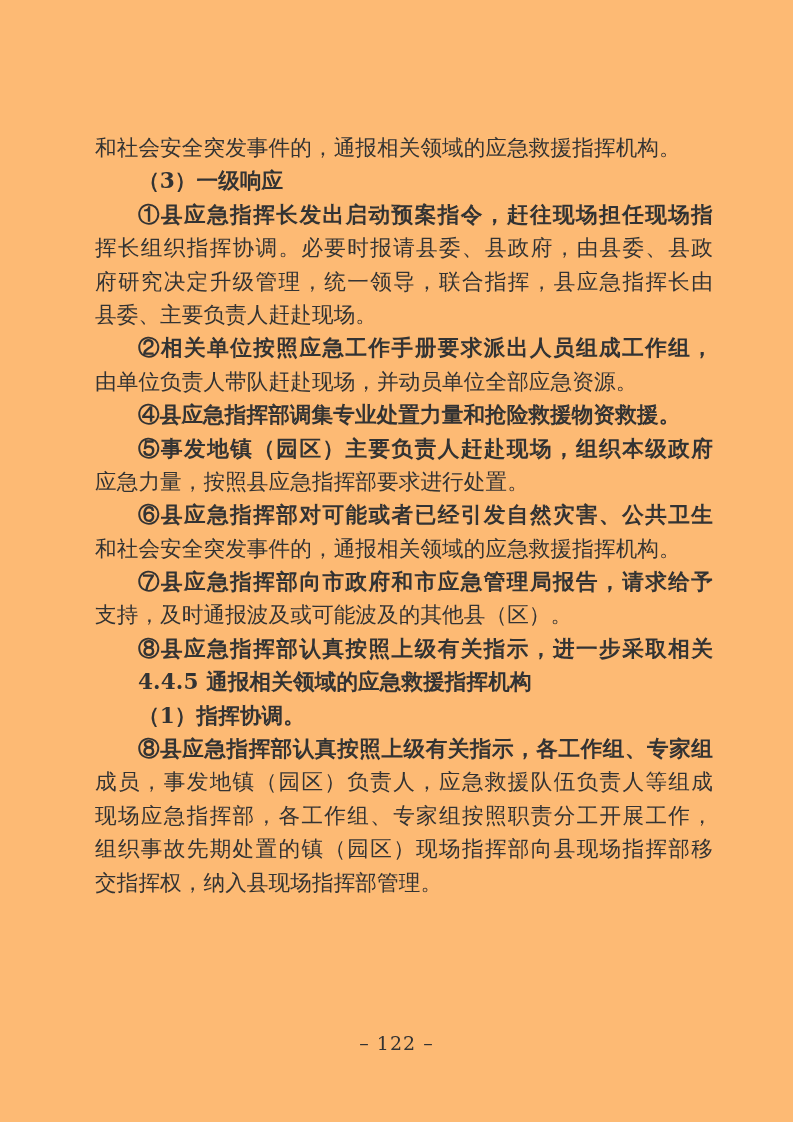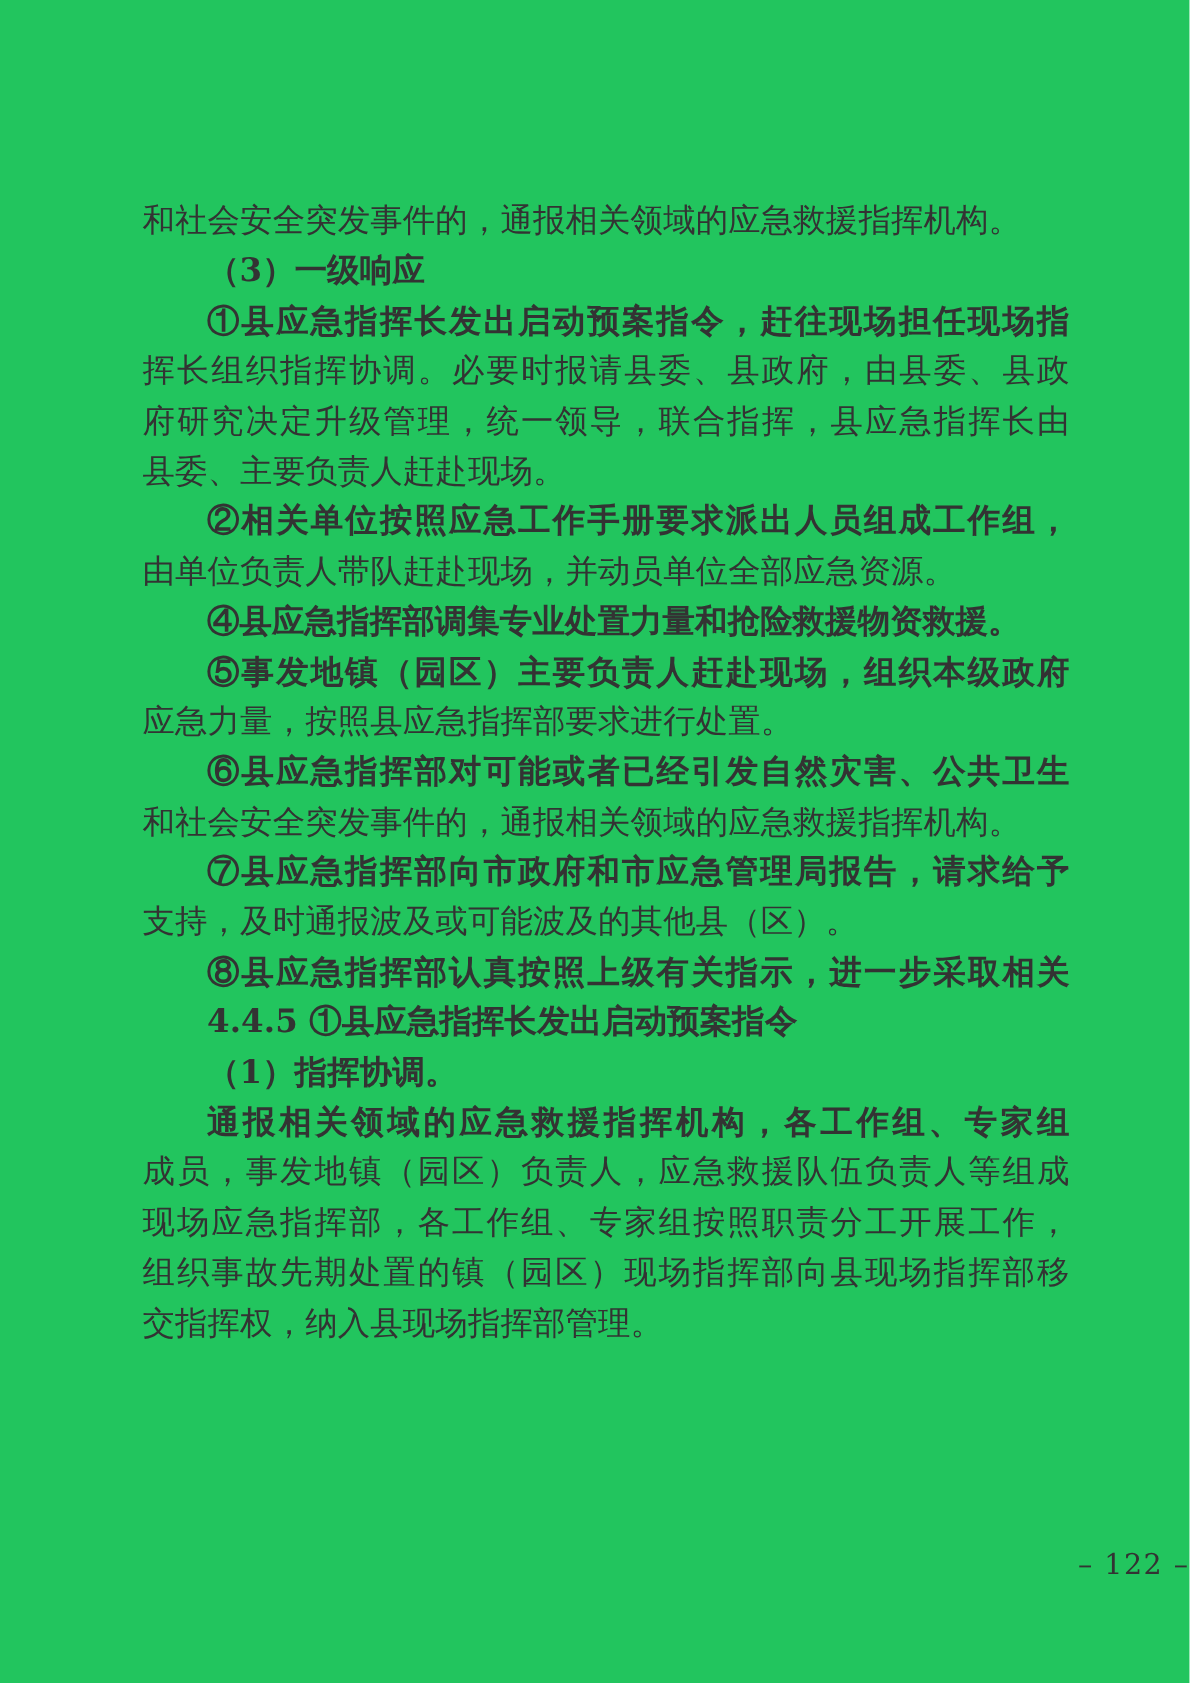--- a/index.html
+++ b/index.html
@@ -4,21 +4,21 @@
 <style>
   html, body {
     margin: 0;
     padding: 0;
     background: #ffffff;
   }
   .page {
     position: relative;
     width: 793px;
     height: 1122px;
-    background: #22c55e;
+    background: #fdba74;
     overflow: hidden;
     font-family: "DejaVu Serif", serif;
     color: #333333;
   }
   .content {
     position: absolute;
     left: 95px;
     top: 131px;
     width: 618px;
   }
@@ -41,21 +41,21 @@
     font-weight: bold;
   }
   .line.heading {
     
   }
   .page-number {
     position: absolute;
     top: 1031px;
     left: 0;
     width: 100%;
-    text-align: right;
+    text-align: center;
     font-size: 19px;
     line-height: 24px;
     color: #333333;
     letter-spacing: 1px;
   }
 </style>
 </head>
 <body>
 
 <div class="page">
@@ -69,22 +69,22 @@
       <div class="line indent fill">②相关单位按照应急工作手册要求派出人员组成工作组，</div>
       <div class="line">由单位负责人带队赶赴现场，并动员单位全部应急资源。</div>
       <div class="line indent">④县应急指挥部调集专业处置力量和抢险救援物资救援。</div>
       <div class="line indent fill">⑤事发地镇（园区）主要负责人赶赴现场，组织本级政府</div>
       <div class="line">应急力量，按照县应急指挥部要求进行处置。</div>
       <div class="line indent fill">⑥县应急指挥部对可能或者已经引发自然灾害、公共卫生</div>
       <div class="line">和社会安全突发事件的，通报相关领域的应急救援指挥机构。</div>
       <div class="line indent fill">⑦县应急指挥部向市政府和市应急管理局报告，请求给予</div>
       <div class="line">支持，及时通报波及或可能波及的其他县（区）。</div>
       <div class="line indent fill">⑧县应急指挥部认真按照上级有关指示，进一步采取相关</div>
-      <div class="line indent heading">4.4.5 ①县应急指挥长发出启动预案指令</div>
+      <div class="line indent heading">4.4.5 通报相关领域的应急救援指挥机构</div>
       <div class="line indent">（1）指挥协调。</div>
-      <div class="line indent fill">通报相关领域的应急救援指挥机构，各工作组、专家组</div>
+      <div class="line indent fill">⑧县应急指挥部认真按照上级有关指示，各工作组、专家组</div>
       <div class="line fill">成员，事发地镇（园区）负责人，应急救援队伍负责人等组成</div>
       <div class="line fill">现场应急指挥部，各工作组、专家组按照职责分工开展工作，</div>
       <div class="line fill">组织事故先期处置的镇（园区）现场指挥部向县现场指挥部移</div>
       <div class="line">交指挥权，纳入县现场指挥部管理。</div>
     </div>
   <div class="page-number">– 122 –</div>
 </div>
 
 </body></html>

